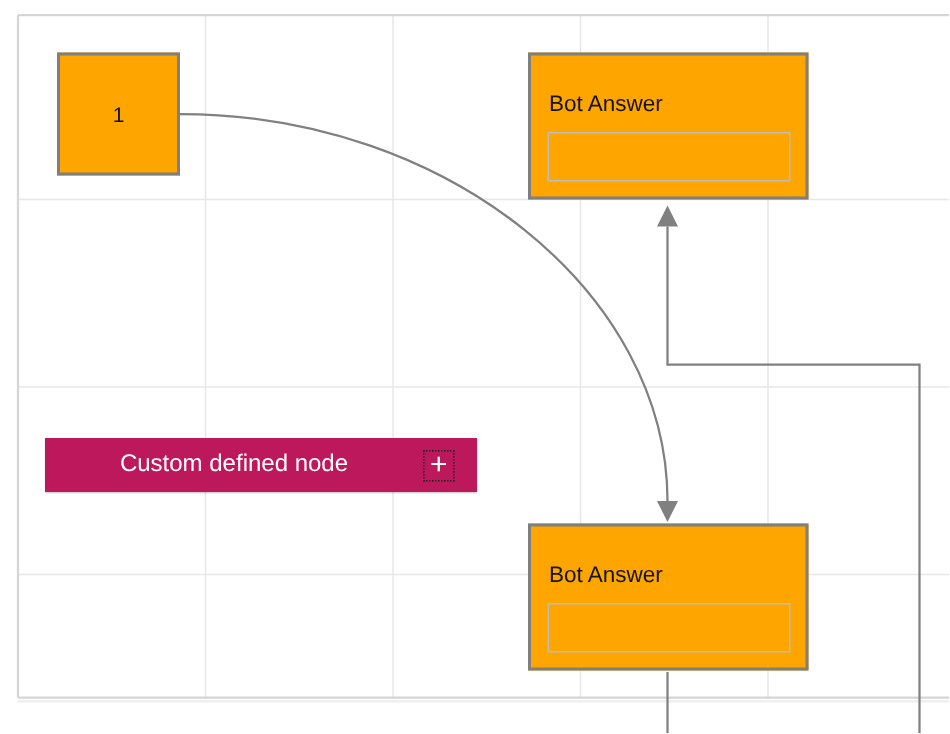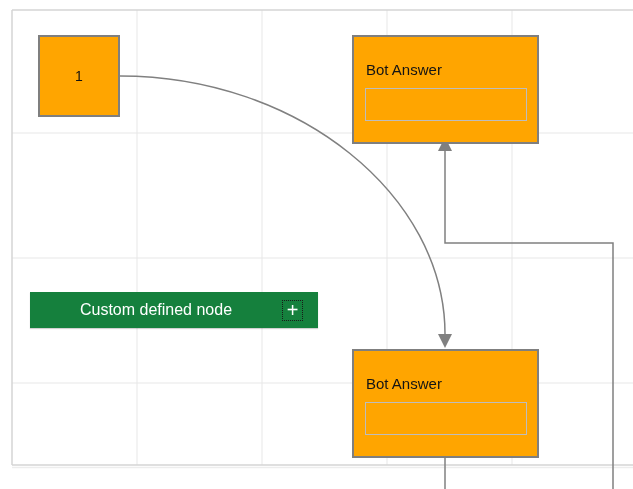--- a/index.html
+++ b/index.html
@@ -4,27 +4,27 @@
 <style>
   html,body{margin:0;padding:0;background:#ffffff;}
   .stage{
     position:relative;width:633px;height:489px;background:#ffffff;overflow:hidden;
     font-family:"Liberation Sans",sans-serif;
   }
   .overlay{position:absolute;left:0;top:0;width:633px;height:489px;display:block;}
   .node{position:absolute;box-sizing:border-box;background:#FFA500;border:2px solid #7f7f7f;}
   .node-start{left:38px;top:35px;width:82px;height:82px;display:flex;align-items:center;justify-content:center;
     font-size:14px;color:#111;}
-  .node-bot{width:187px;height:109px;text-align:center;}
+  .node-bot{width:187px;height:98px;text-align:center;}
   .node-bot.top{left:352px;top:35px;}
   .node-bot.bottom{left:352px;top:349px;}
   .bot-title{position:absolute;left:12px;top:24px;font-size:15px;color:#141414;white-space:nowrap;}
   .bot-input{position:absolute;left:11px;top:51px;width:160px;height:31px;border:1px solid #bdbdbd;background:transparent;}
   .node-custom{
-    position:absolute;left:30px;top:292px;width:288px;height:36px;background:#15803d;
+    position:absolute;left:30px;top:292px;width:288px;height:36px;background:#be185d;
     display:flex;align-items:center;box-shadow:0 1px 1px rgba(0,0,0,0.18);
   }
   .custom-label{flex:1;text-align:center;color:#ffffff;font-size:16px;line-height:36px;}
   .plus-box{
     box-sizing:border-box;width:21px;height:21px;margin-right:15px;border:1px dotted #1a1a1a;
     color:#ffffff;font-size:20px;line-height:18px;text-align:center;flex:0 0 auto;cursor:pointer;
   }
 </style>
 </head>
 <body>

